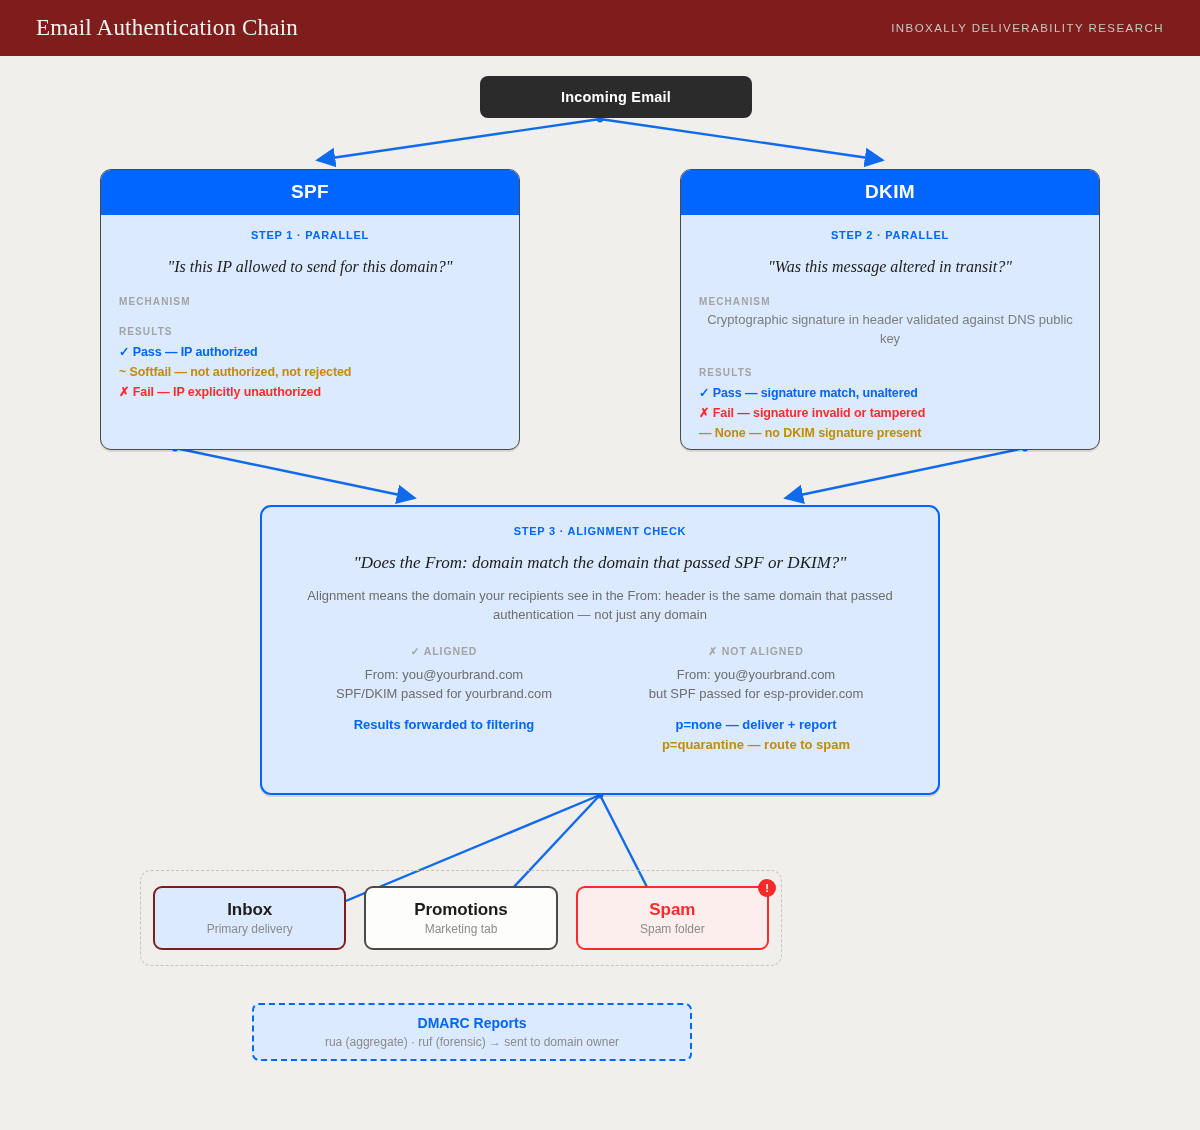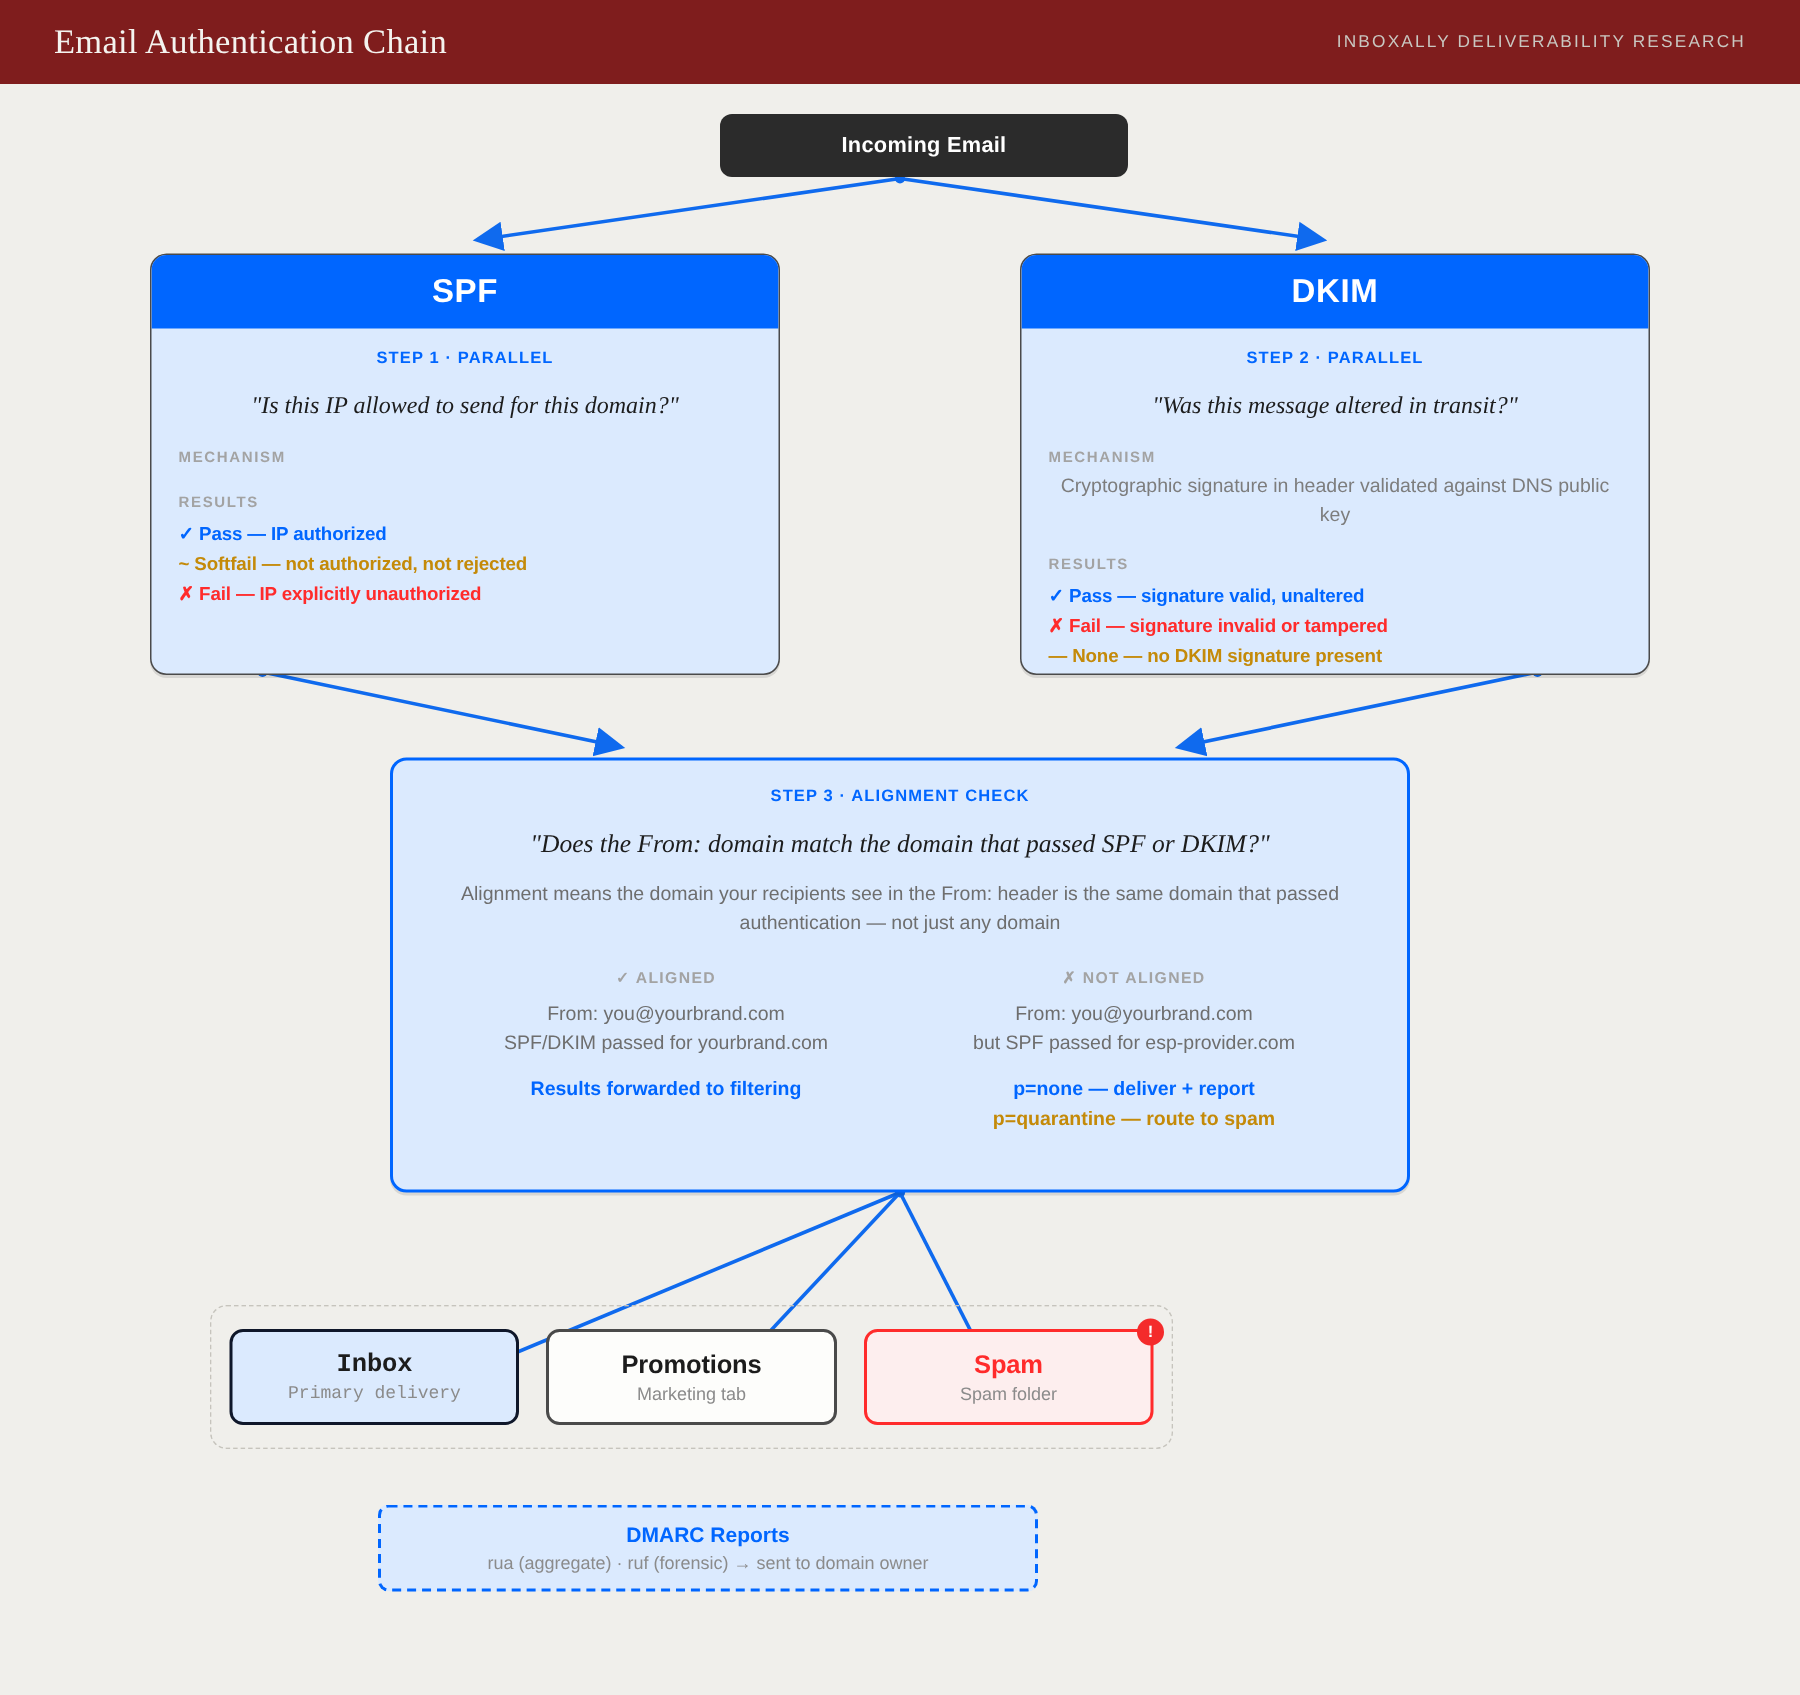--- a/index.html
+++ b/index.html
@@ -57,21 +57,21 @@
     background: #dbeafe;
     border: 1.5px solid #4a4a4a;
     overflow: hidden;
     box-shadow: 0 2px 0 rgba(0,0,0,0.10);
   }
   .card.dmarc { border-color: #0066ff; border-width: 2px; }
   .card-head {
     background: #0066ff;
     color: #fff;
     text-align: center;
-    font-size: 22px; font-weight: bold;
+    font-size: 19px; font-weight: bold;
     letter-spacing: 0.4px;
     padding: 11px 0 12px;
   }
   .card.dmarc .card-head { font-size: 22px; padding: 12px 0 13px; }
   .card-body { padding: 14px 18px 10px; }
 
   .step-label {
     text-align: center;
     color: #0066ff;
     font-size: 11px;
@@ -159,21 +159,21 @@
     gap: 18px;
     padding: 0 12px;
   }
   .dest {
     flex: 1; height: 64px;
     border-radius: 9px;
     display: flex; flex-direction: column;
     align-items: center; justify-content: center;
     position: relative;
   }
-  .dest-inbox { background: #dbeafe; border: 2px solid #0f172a; font-family: Liberation Mono, monospace; }
+  .dest-inbox { background: #dbeafe; border: 2px solid #7f1d1d; }
   .dest-promo { background: #fdfdfb; border: 2px solid #4a4a4a; }
   .dest-spam  { background: #fdeeee; border: 2px solid #ff2b2b; }
   .dest-title { font-size: 17px; font-weight: bold; letter-spacing: -0.1px; }
   .dest-inbox .dest-title, .dest-promo .dest-title { color: #1c1c1c; }
   .dest-spam .dest-title { color: #ff2b2b; }
   .dest-sub { font-size: 12px; color: #8b8b8b; margin-top: 2px; }
   .badge {
     position: absolute; right: -9px; top: -9px;
     width: 18px; height: 18px; border-radius: 50%;
     background: #f42b2b; color: #fff;
@@ -257,21 +257,21 @@
 
   <div class="card" style="left:680px; top:113px; width:420px; height:281px;">
     <div class="card-head">DKIM</div>
     <div class="card-body">
       <div class="step-label">STEP 2 · PARALLEL</div>
       <div class="quote">"Was this message altered in transit?"</div>
       <div class="sec-label">MECHANISM</div>
       <div class="sec-text">Cryptographic signature in header validated against DNS public key</div>
       <div class="sec-label">RESULTS</div>
       <div class="res-list">
-        <div class="res-line res-pass">✓ Pass — signature valid, unaltered</div>
+        <div class="res-line res-pass">✓ Pass — signature match, unaltered</div>
         <div class="res-line res-fail">✗ Fail — signature invalid or tampered</div>
         <div class="res-line res-warn">— None — no DKIM signature present</div>
       </div>
     </div>
   </div>
 
   <div class="card dmarc" style="left:260px; top:449px; width:680px; height:290px;">
     <div class="card-body" style="padding:18px 26px 10px;">
       <div class="step-label">STEP 3 · ALIGNMENT CHECK</div>
       <div class="quote lg">"Does the From: domain match the domain that passed SPF or DKIM?"</div>

